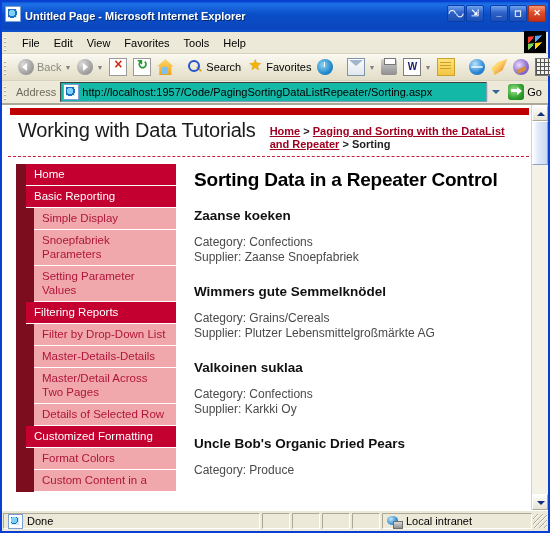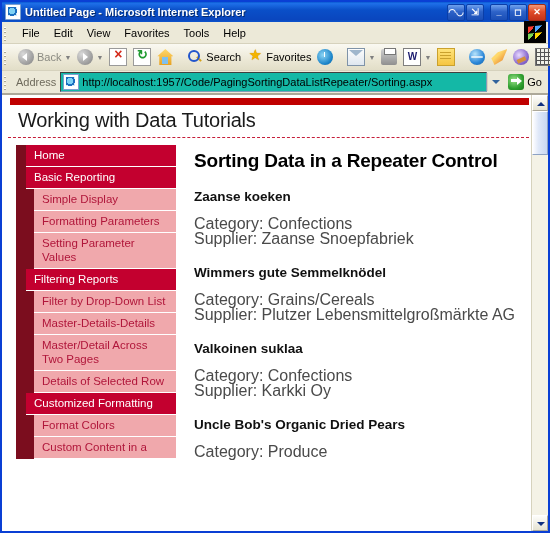--- a/index.html
+++ b/index.html
@@ -12,21 +12,21 @@
     position:absolute;left:0;top:0;width:550px;height:533px;
     box-sizing:border-box;
     border:2px solid #0A3FD4;
     background:#ECE9D8;
     display:flex;flex-direction:column;
   }
   
   .titlebar{
     height:20px;flex:0 0 20px;
     background:linear-gradient(180deg,#0A5BD4 0%,#1E6FE8 8%,#0A4FC8 40%,#0A46BE 88%,#0C54CE 100%);
-    display:flex;align-items:center;padding:0 2px 0 3px;
+    display:flex;align-items:flex-end;padding:0 2px 10px 3px;
     position:relative;
   }
   .titlebar .tbicon{
     width:14px;height:14px;flex:0 0 14px;margin-right:4px;
     background:#fff;border:1px solid #7a9fd0;border-radius:1px;
     position:relative;overflow:hidden;
   }
   .titlebar .tbicon:before{
     content:"";position:absolute;left:2px;top:2px;width:9px;height:9px;
     background:radial-gradient(circle at 4px 4px,#7fd2f5 0 3px,#1b6fc0 3px 5px,#cfe9fb 5px 9px);
@@ -203,21 +203,21 @@
   }
   .h1{
     font-size:19px;font-weight:bold;color:#000;line-height:21px;
     margin:4px 0 18px 0;letter-spacing:-.2px;
   }
   .prod{margin-bottom:19px;}
   .prodname{
     font-size:13.5px;font-weight:bold;color:#111;margin-bottom:12px;
   }
   .proddetail{
-    font-size:16px;color:#4a4a4a;line-height:15px;
+    font-size:12px;color:#4a4a4a;line-height:15px;
   }
   
   .vscroll{
     flex:0 0 16px;background:#F1EFE2;border-left:1px solid #d6d2bd;
     display:flex;flex-direction:column;
   }
   .sbtn{
     height:16px;flex:0 0 16px;
     background:linear-gradient(180deg,#fdfdfb,#e6e3d2);
     border:1px solid #fff;border-right-color:#aca899;border-bottom-color:#aca899;
@@ -392,40 +392,43 @@
     </div>
   </div>
 
   <div class="viewport">
     <div class="pagearea">
 
       <div class="redbar"></div>
 
       <div class="pagehead">
         <div class="sitetitle">Working with Data Tutorials</div>
+        <div class="breadcrumb">
+          <a href="#">Home</a><span> &gt; </span><a href="#">Paging and Sorting with the DataList and Repeater</a><span> &gt; </span><span>Sorting</span>
+        </div>
       </div>
 
       <div class="body2col">
 
         <div class="nav">
           <div class="navitem top">
             <div class="edge"></div>
             <div class="navlabel">Home</div>
           </div>
           <div class="navitem top">
             <div class="edge"></div>
             <div class="navlabel">Basic Reporting</div>
           </div>
           <div class="navitem sub">
             <div class="edge"></div>
             <div class="navlabel">Simple Display</div>
           </div>
           <div class="navitem sub">
             <div class="edge"></div>
-            <div class="navlabel">Formatting Parameters</div>
+            <div class="navlabel">Snoepfabriek Parameters</div>
           </div>
           <div class="navitem sub">
             <div class="edge"></div>
             <div class="navlabel">Setting Parameter Values</div>
           </div>
           <div class="navitem top">
             <div class="edge"></div>
             <div class="navlabel">Filtering Reports</div>
           </div>
           <div class="navitem sub">
@@ -497,14 +500,29 @@
     </div>
 
     <div class="vscroll">
       <div class="sbtn"></div>
       <div class="sthumb"></div>
       <div class="strack"></div>
       <div class="sbtn down"></div>
     </div>
   </div>
 
+  <div class="statusbar">
+    <div class="stpanel grow">
+      <span class="stico"></span>
+      <span>Done</span>
+    </div>
+    <div class="stpanel small"></div>
+    <div class="stpanel small"></div>
+    <div class="stpanel small"></div>
+    <div class="stpanel small"></div>
+    <div class="stpanel" style="width:150px;">
+      <span class="netico"></span>
+      <span>Local intranet</span>
+    </div>
+    <div class="grip2"></div>
+  </div>
 
 </div>
 
 </body></html>

